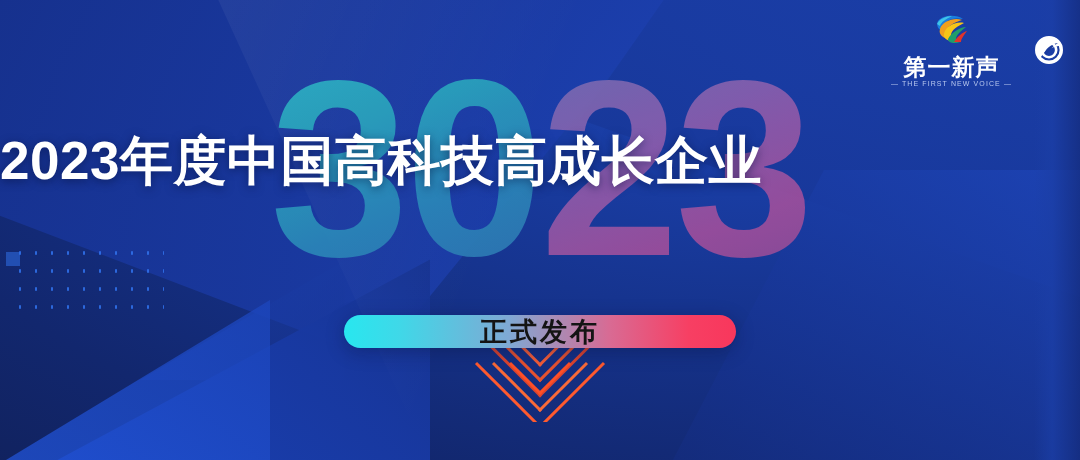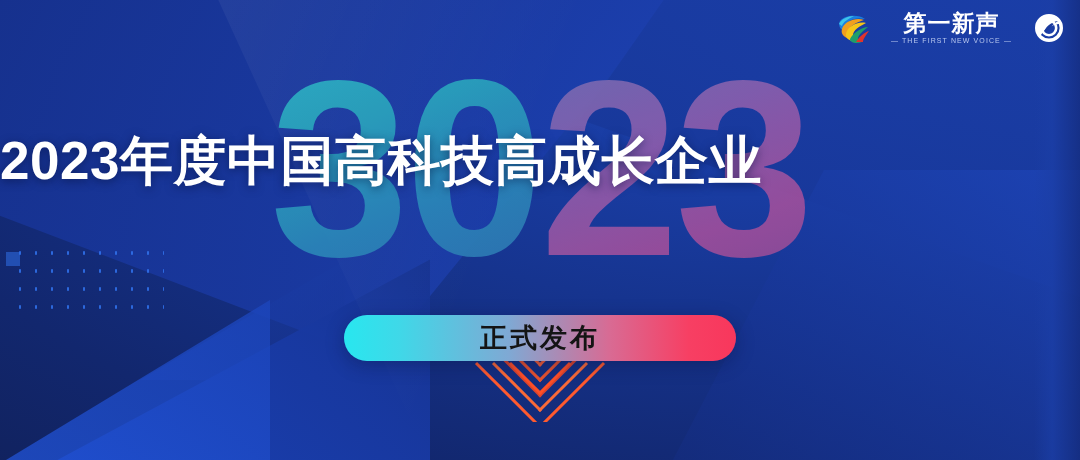--- a/index.html
+++ b/index.html
@@ -122,21 +122,21 @@
   .chev-wrap.low .chev{ width:92px; height:92px; top:-34px; border-color:#ff5a2e; }
   .chev-wrap.low .chev.c2{ width:68px; height:68px; top:-22px; border-color:#fa6a38;}
   .chev-wrap.low .chev.c3{ width:44px; height:44px; top:-10px; border-color:#ff4f26;}
 
   
   .logo-bar{
     position:absolute; top:12px; right:16px;
     display:flex; align-items:center; gap:22px;
     z-index:8;
   }
-  .logo{ display:flex; align-items:center; gap:21px; }
+  .logo{ display:flex; align-items:center; gap:12px;flex-direction:column; }
 
   .mark-dyxs{
     width:34px; height:32px; position:relative; flex:none;
   }
   .dyxs-text{ display:flex; flex-direction:column; align-items:center; }
   .dyxs-cn{
     color:#ffffff; font-size:23px; font-weight:700; letter-spacing:1px;
     line-height:1.02; white-space:nowrap;
   }
   .dyxs-en{
@@ -170,21 +170,21 @@
     line-height:1.08;
     white-space:nowrap;
     text-shadow:0 2px 10px rgba(6,16,60,.55);
   }
   .title-line.l2{ margin-top:4px; }
 
   
   .pill{
     position:absolute; left:50%; transform:translateX(-50%);
     top:315px;
-    width:392px; height:46px;
+    width:392px; height:33px;
     border-radius:24px;
     background:linear-gradient(90deg,#28e7ef 0%,#3fd8e8 14%,#7fa9d4 42%,#d96a93 68%,#f73f63 88%,#f8375c 100%);
     display:flex; align-items:center; justify-content:center;
     z-index:7;
     box-shadow:0 4px 18px rgba(8,18,60,.35);
   }
   .pill-label{
     color:#141414;
     font-size:27px; font-weight:700; letter-spacing:3px;
     white-space:nowrap;

